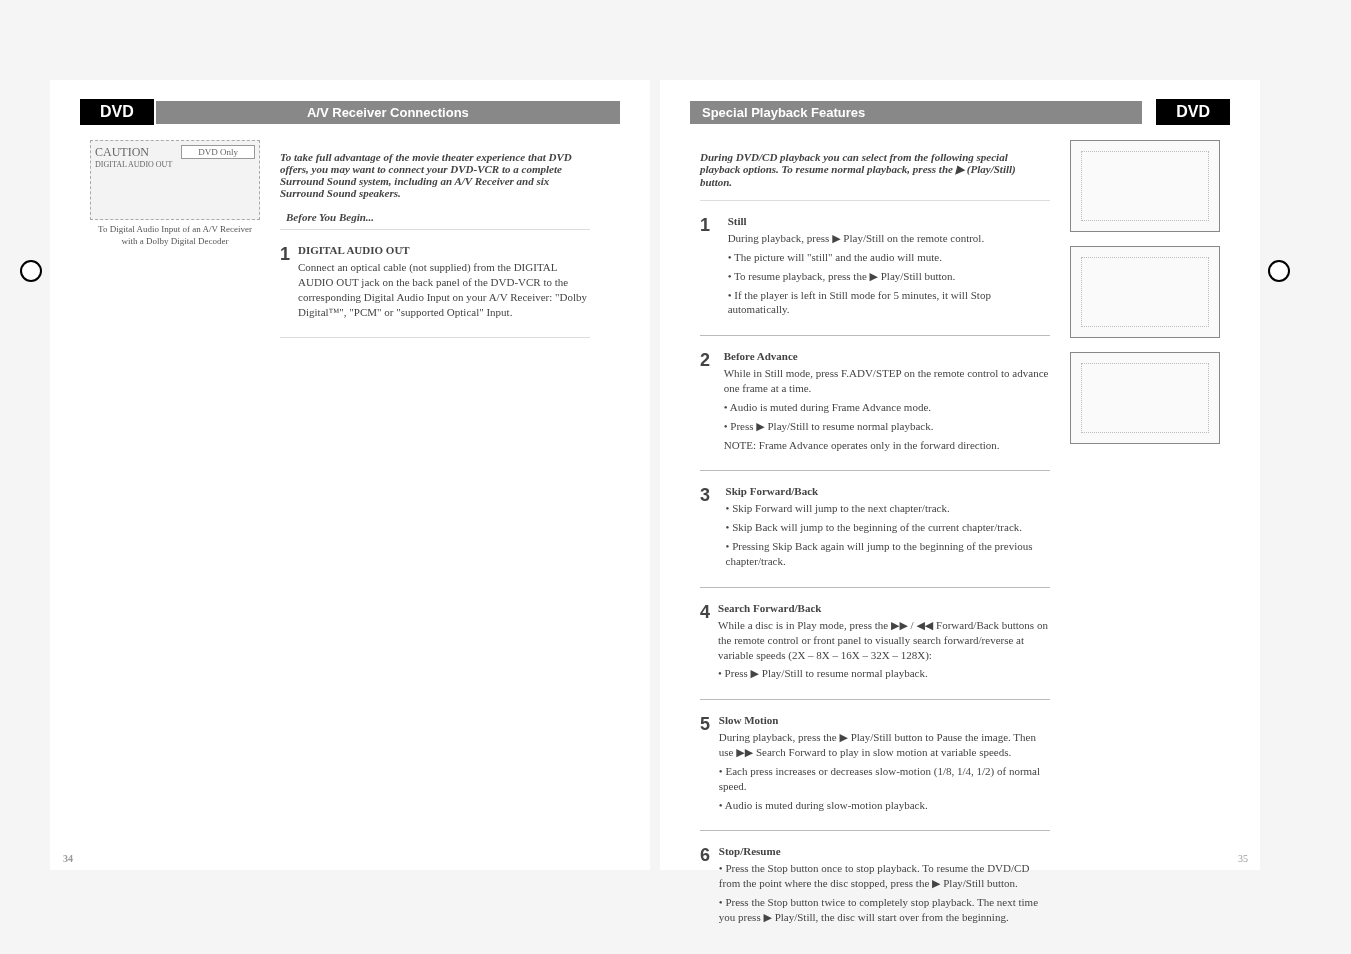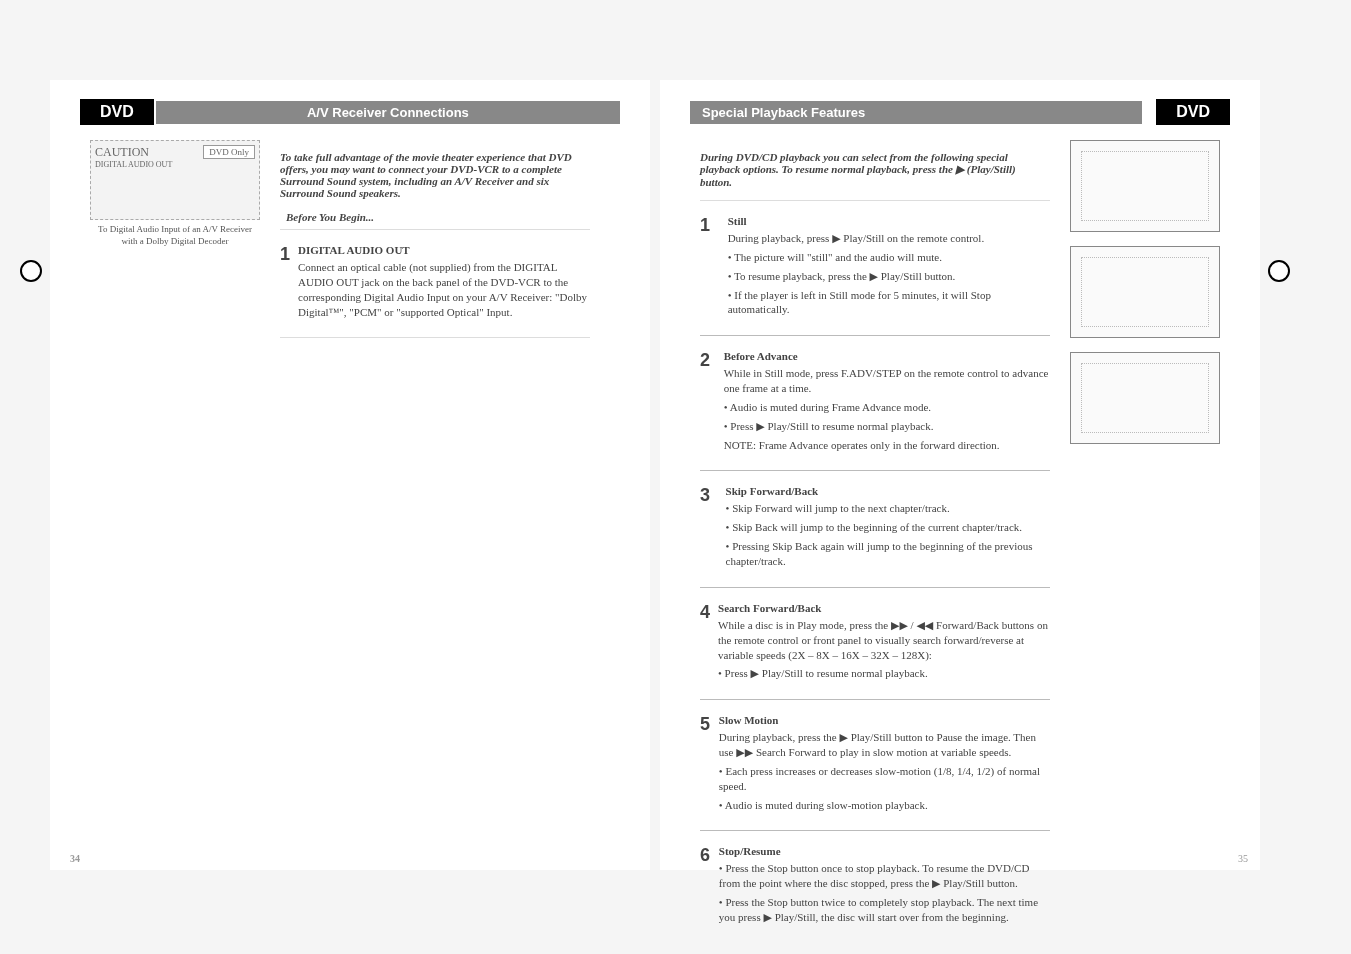--- a/index.html
+++ b/index.html
@@ -161,39 +161,39 @@
     position: absolute;
     left: 10px; right: 10px; top: 10px; bottom: 10px;
     border: 1px dotted #bbb;
   }
   .pg-num {
     position: absolute;
     bottom: 6px;
     font-size: 10px;
     color: #999;
   }
-  .left-page  .pg-num { left: 20px; font-weight: bold; }
+  .left-page  .pg-num { left: 13px; font-weight: bold; }
   .right-page .pg-num { right: 12px; }
 </style>
 </head>
 <body>
 
 <div class="page left-page">
   <div class="hole left-hole"></div>
 
   <div class="hdr">
     <div class="hdr-box">DVD</div>
     <div class="hdr-title">A/V Receiver Connections</div>
   </div>
 
   <div class="body">
 
     <div class="col col-a">
       <div class="diagram" style="height:70px">
-        <span style="float:right;border:1px solid #999;padding:1px 5px;background:#fff">DVD Only</span>
+        <span style="float:right;border:1px solid #999;padding:1px 16px;background:#fff">DVD Only</span>
         <span style="display:block;font-size:12px">CAUTION</span>
         <span style="display:block;font-size:8px">DIGITAL AUDIO OUT</span>
       </div>
       <div class="diagram-caption">To Digital Audio Input of an A/V Receiver with a Dolby Digital Decoder</div>
     </div>
 
     <div class="col col-b">
       <p class="intro">To take full advantage of the movie theater experience that DVD offers, you may want to connect your DVD-VCR to a complete Surround Sound system, including an A/V Receiver and six Surround Sound speakers.</p>
       <p class="lead">Before You Begin...</p>
       <hr class="sep-light">

